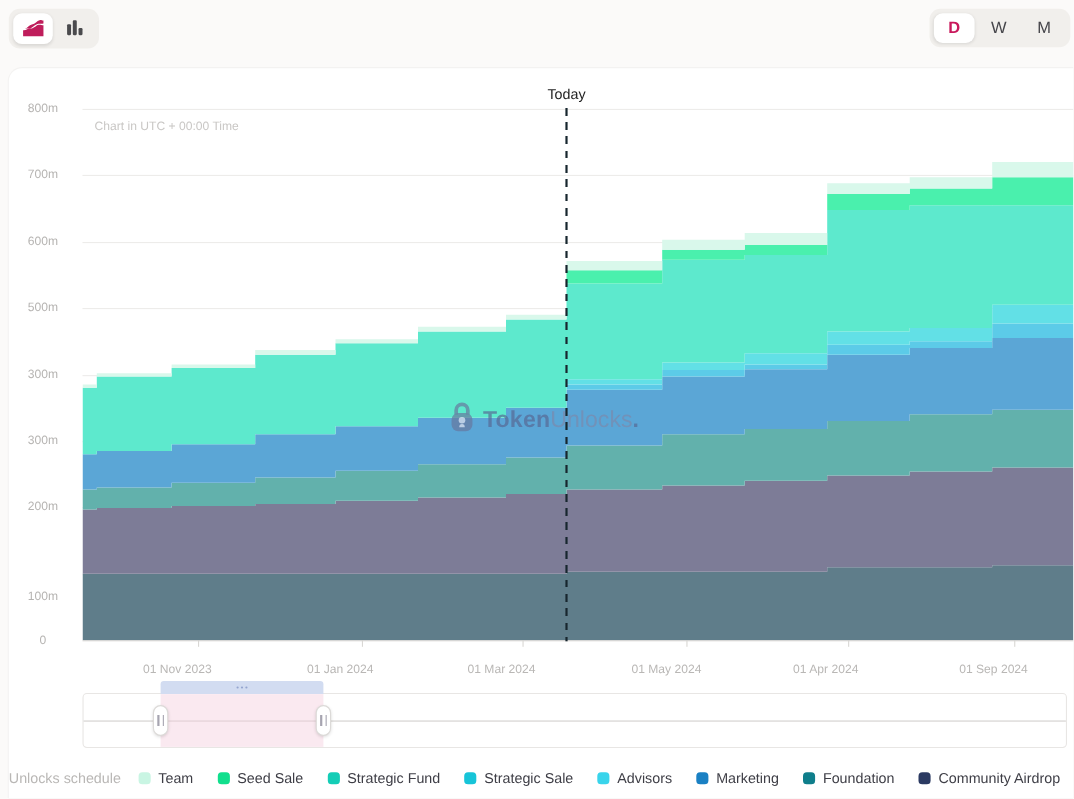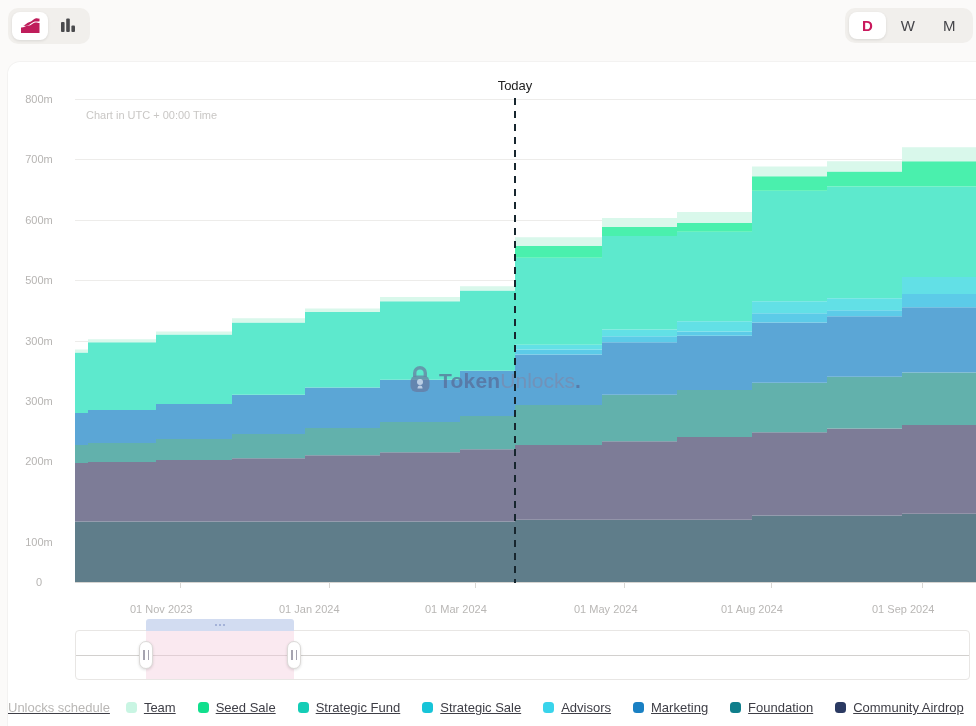--- a/index.html
+++ b/index.html
@@ -45,21 +45,21 @@
   .nav-topbar { position:absolute; top:-12px; height:12px; background:#d2dcf1; border-radius:3px 3px 0 0;
                 display:flex; align-items:center; justify-content:center; gap:2px; cursor:grab; }
   .nav-topbar i { width:2px; height:2px; border-radius:50%; background:#94a5cf; }
   .nav-handle { position:absolute; top:10px; width:14px; height:28px; background:#fff;
                 border:1px solid #dcdad8; border-radius:8px; box-shadow:0 1px 3px rgba(0,0,0,.14);
                 display:flex; align-items:center; justify-content:center; gap:3px; cursor:ew-resize; }
   .nav-handle i { width:1.5px; height:10px; background:#a6a4b0; }
 
   
   .legend { position:absolute; left:0; top:638px; width:960px; display:flex; align-items:center;
-            font-size:13px; color:#3e3e46;text-decoration:underline; }
+            font-size:13px; color:#3e3e46; }
   .legend-caption { color:#b9b7b5; margin-right:16px; white-space:nowrap; }
   .legend-item { display:flex; align-items:center; gap:7px; margin-right:22px; cursor:pointer; white-space:nowrap; }
   .swatch { width:11px; height:11px; border-radius:3.5px; flex:0 0 auto; }
 </style>
 </head>
 <body>
 
 <div class="screen">
 
   <div class="btn-group" style="left:8px;">
@@ -111,21 +111,21 @@
         <div class="gridline axis" style="top: 520px;"></div>
         <span class="ylab" style="left: 4px; top: 514px;">0</span>
         <span class="xlab" style="left: 122px;">01 Nov 2023</span>
         <div class="xtick" style="left: 172px;"></div>
         <span class="xlab" style="left: 271px;">01 Jan 2024</span>
         <div class="xtick" style="left: 321px;"></div>
         <span class="xlab" style="left: 417px;">01 Mar 2024</span>
         <div class="xtick" style="left: 467px;"></div>
         <span class="xlab" style="left: 566px;">01 May 2024</span>
         <div class="xtick" style="left: 616px;"></div>
-        <span class="xlab" style="left: 713px;">01 Aug 2024</span>
+        <span class="xlab" style="left: 713px;">01 Apr 2024</span>
         <div class="xtick" style="left: 763px;"></div>
         <span class="xlab" style="left: 864px;">01 Sep 2024</span>
         <div class="xtick" style="left: 914px;"></div>
       </div>
 
     <span class="utc-note">Chart in UTC + 00:00 Time</span>
 
     <svg id="plot" width="901" height="483">
         <path d="M0 422.6 H13 V483.0 H0 Z M13 422.6 H81 V483.0 H13 Z M81 422.6 H157 V483.0 H81 Z M157 422.6 H230 V483.0 H157 Z M230 422.6 H305 V483.0 H230 Z M305 422.6 H385 V483.0 H305 Z M385 422.6 H440 V483.0 H385 Z M440 420.8 H527 V483.0 H440 Z M527 420.8 H602 V483.0 H527 Z M602 420.8 H677 V483.0 H602 Z M677 416.6 H752 V483.0 H677 Z M752 416.6 H827 V483.0 H752 Z M827 414.8 H901 V483.0 H827 Z " fill="#5f7d8a"></path>
         <path d="M0 364.1 H13 V422.6 H0 Z M13 362.9 H81 V422.6 H13 Z M81 361.0 H157 V422.6 H81 Z M157 359.2 H230 V422.6 H157 Z M230 356.2 H305 V422.6 H230 Z M305 353.2 H385 V422.6 H305 Z M385 350.2 H440 V422.6 H385 Z M440 345.9 H527 V420.8 H440 Z M527 342.3 H602 V420.8 H527 Z M602 338.1 H677 V420.8 H602 Z M677 333.3 H752 V416.6 H677 Z M752 329.6 H827 V416.6 H752 Z M827 326.0 H901 V414.8 H827 Z " fill="#7d7c97"></path>

